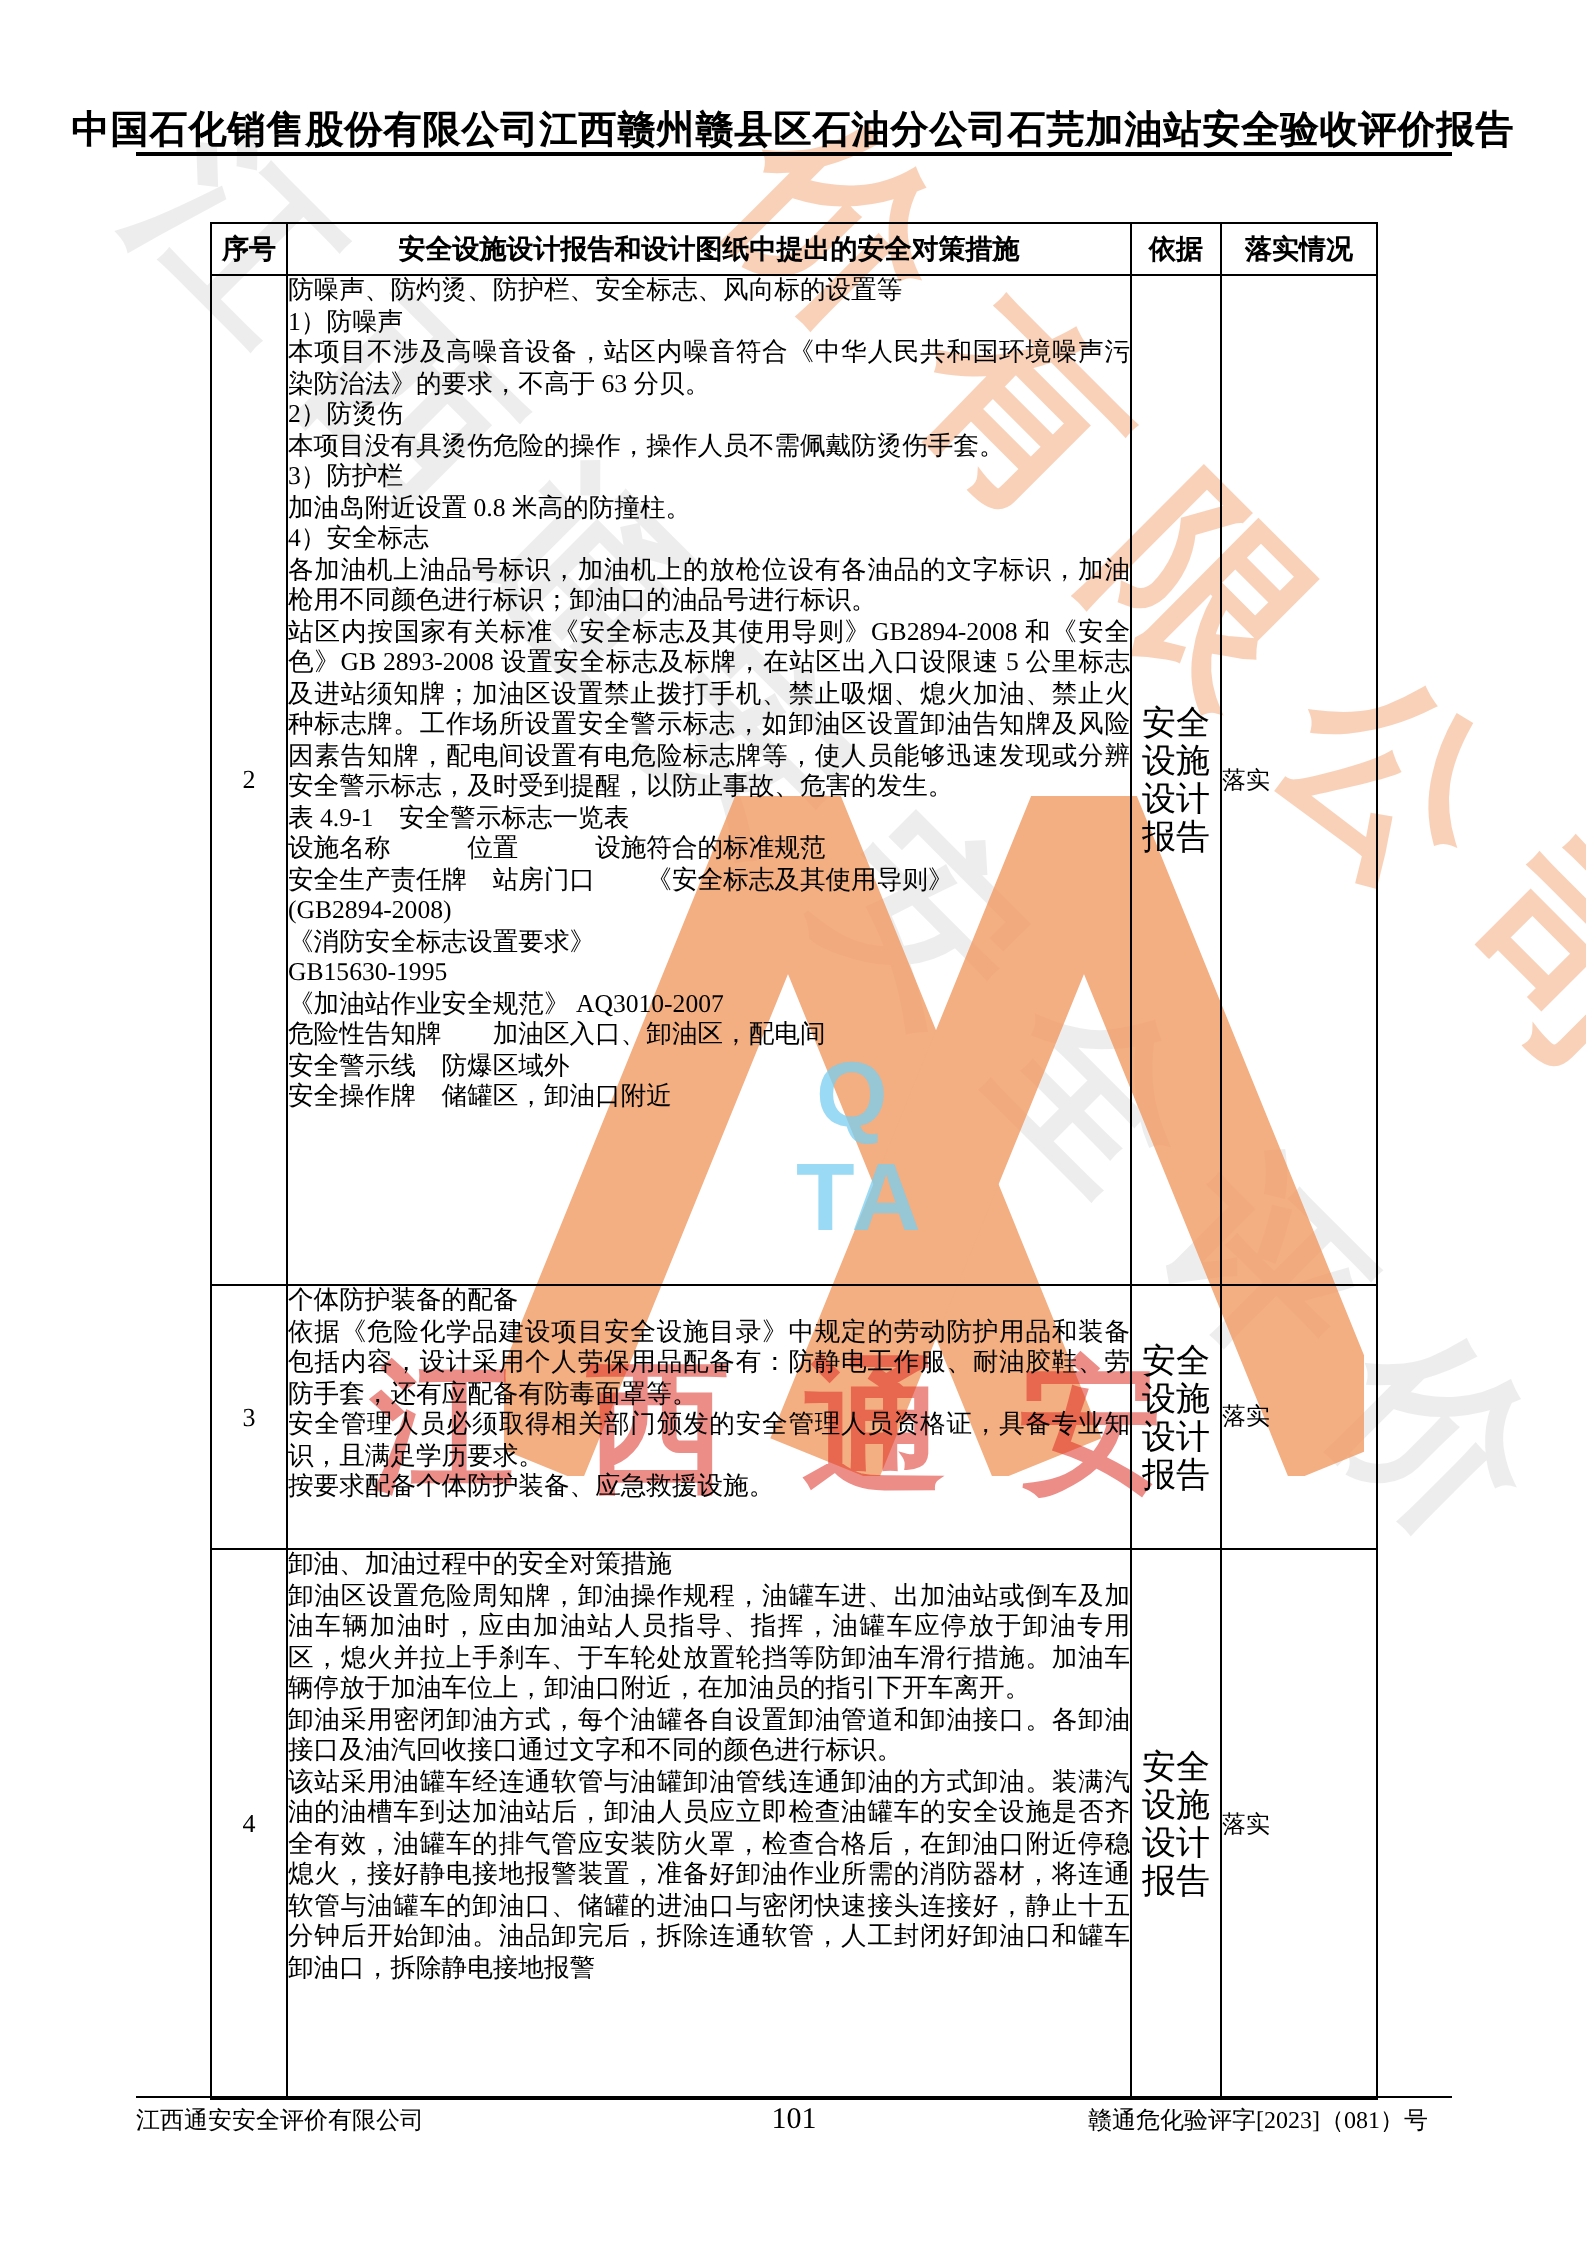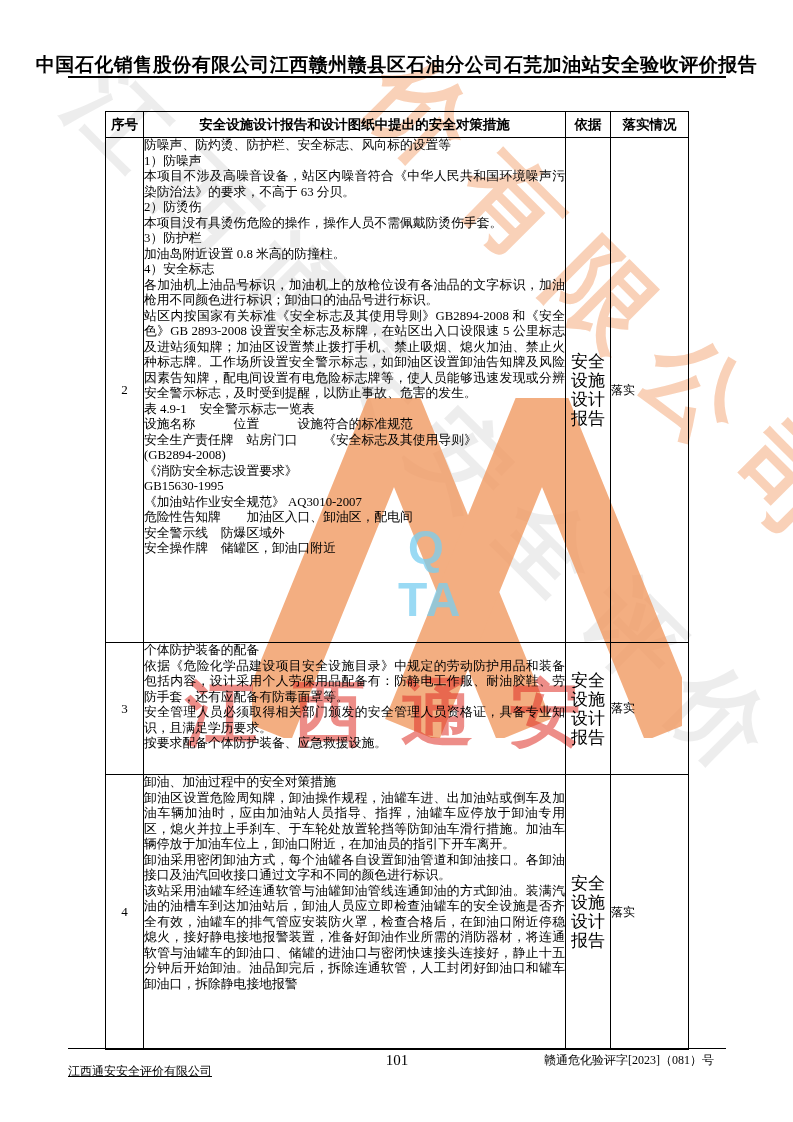--- a/index.html
+++ b/index.html
@@ -36,21 +36,21 @@
   td.c-no{width:38px;text-align:center;vertical-align:middle;font-size:13px;}
   td.c-measures{width:422px;vertical-align:top;padding:1px 3px 0 4px;overflow:hidden;}
   td.c-basis{width:45px;text-align:center;vertical-align:middle;font-size:17px;
              line-height:19px;padding:0 7px;word-break:break-all;}
   td.c-status{width:78px;text-align:left;vertical-align:middle;font-size:12px;}
   tr.r2{height:505px;} tr.r3{height:132px;} tr.r4{height:275px;}
   .para{font-size:12.8px;line-height:15.5px;text-align:justify;}
 
   .footer-rule{position:absolute;top:1048px;left:68px;width:658px;border-top:1.5px solid #000;height:0;}
   .footer{position:absolute;top:1052px;left:68px;width:658px;font-size:12px;}
-  .footer .f-left{position:absolute;left:0;top:11px;text-decoration:underline;}
+  .footer .f-left{position:absolute;left:0;top:0;}
   .footer .f-center{position:absolute;left:0;width:658px;text-align:center;top:0;font-size:15px;}
   .footer .f-right{position:absolute;right:12px;top:0;}
 </style>
 </head>
 <body>
 
 <div class="page">
 
   <div class="watermark">
     <div class="wm-diag-gray">江西通安安全评价</div>

